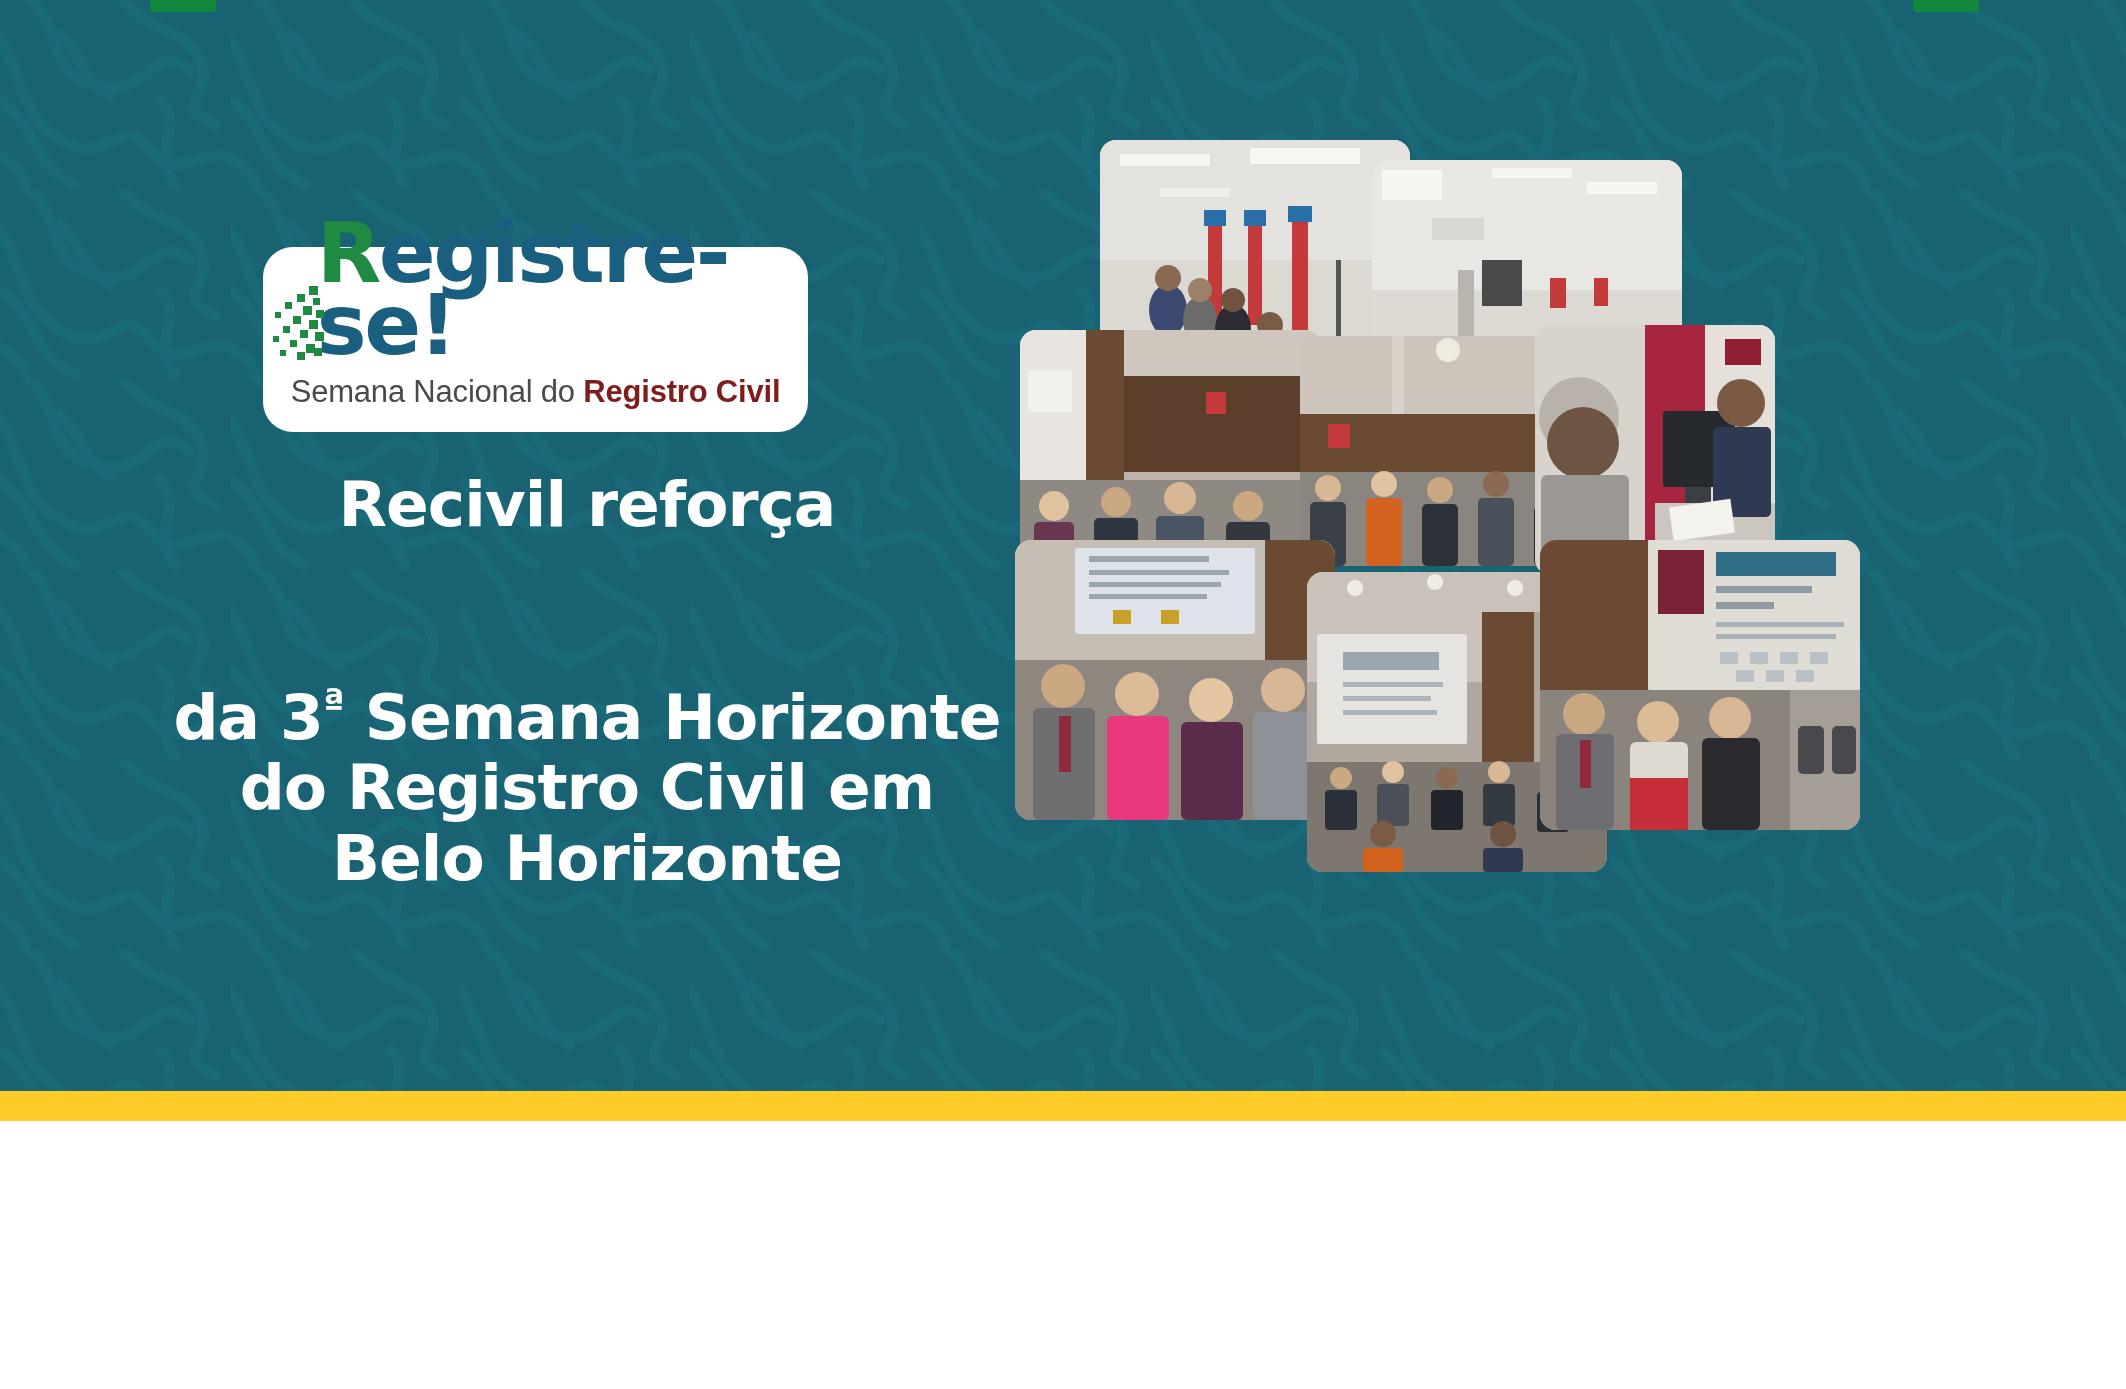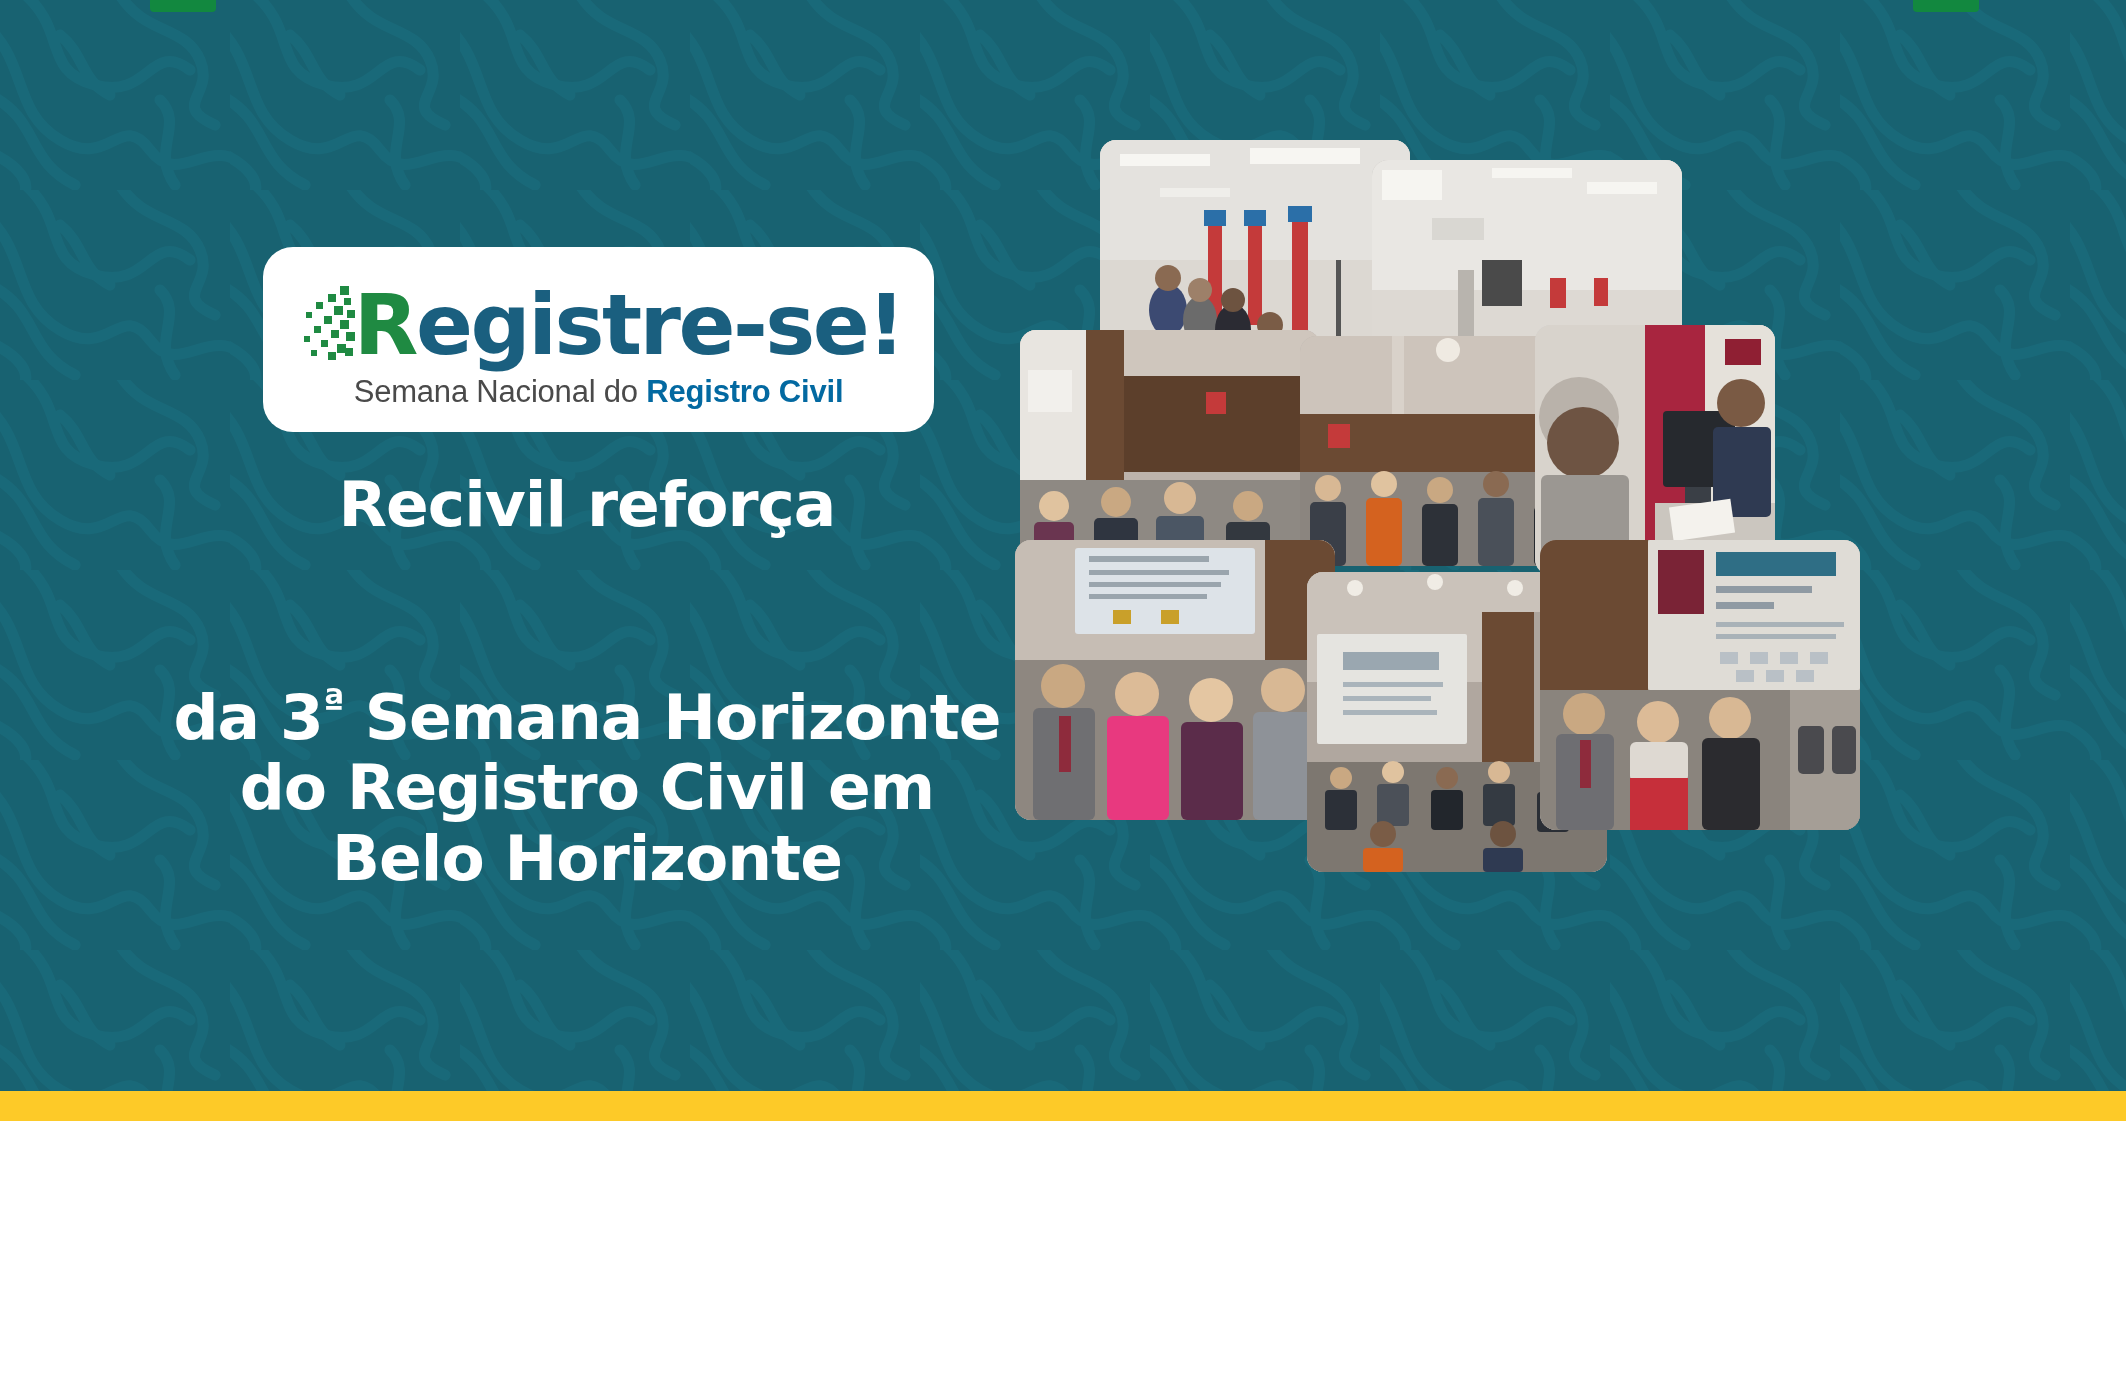--- a/index.html
+++ b/index.html
@@ -24,21 +24,21 @@
   .green-tab{
     position:absolute; top:-18px; width:66px; height:30px;
     background:#12883f; border-radius:0 0 4px 4px;
   }
   .green-tab.left{ left:150px; }
   .green-tab.right{ left:1913px; }
 
   
   .logo-card{
     position:absolute; left:263px; top:247px;
-    width:671px; height:185px;
+    width:545px; height:185px;
     background:#ffffff; border-radius:30px;
     display:flex; flex-direction:column;
     align-items:center; justify-content:center;
   }
   .logo-wordmark{
     display:flex; align-items:flex-end; height:92px;
     margin-left:6px;
   }
   .pixel-block{
     width:60px; height:80px; position:relative; margin-right:-6px;
@@ -49,21 +49,21 @@
   .logo-text{
     font-size:84px; font-weight:700; letter-spacing:-2.5px;
     line-height:.86; font-family:"DejaVu Sans", sans-serif;
   }
   .logo-text .g-r{ color:#1f8a42; }
   .logo-text .b{ color:#1a5f7f; }
   .logo-sub{
     margin-top:12px; font-size:31px; color:#4a4a4a;
     letter-spacing:-0.2px;
   }
-  .logo-sub b{ color:#0369a1; font-weight:700; }
+  .logo-sub b{ color:#7f1d1d; font-weight:700; }
 
   
   .headline{
     position:absolute; left:162px; top:470px; width:850px;
     color:#ffffff; text-align:center;
     font-family:"DejaVu Sans", sans-serif;
     font-weight:700; font-size:63px; line-height:1.12;
     letter-spacing:-1px;
   }
   .headline sup{ font-size:.62em; vertical-align:super; }

